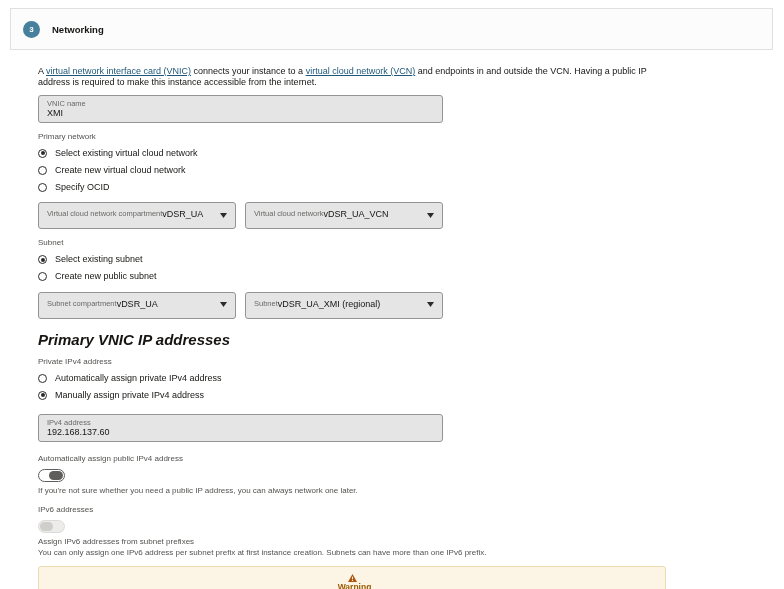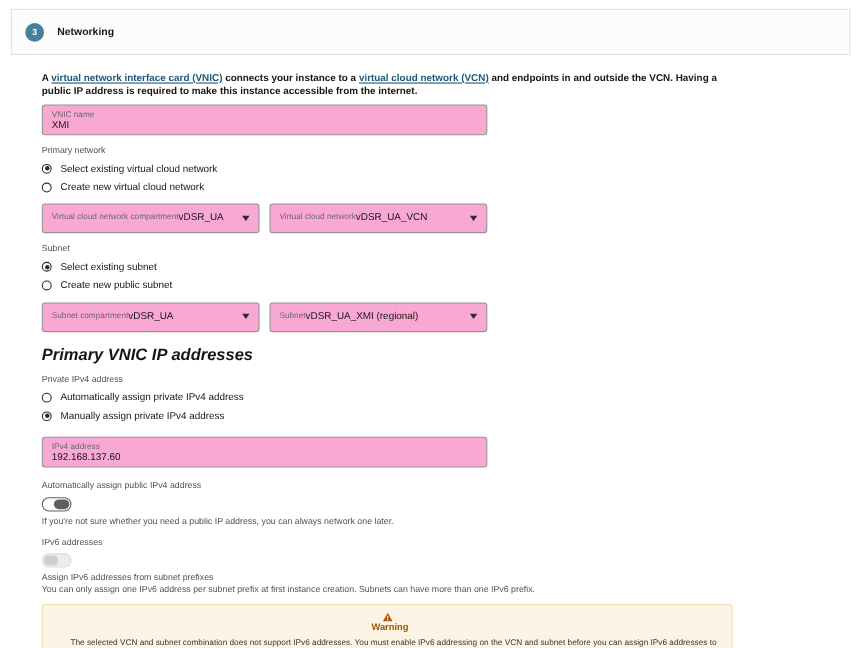--- a/index.html
+++ b/index.html
@@ -20,25 +20,25 @@
     margin:8px 11px 0 10px;height:42px;background:#fcfcfc;
     border:1px solid #e2e0dd;display:flex;align-items:center;padding-left:12px;
   }
   .step-circle{
     width:17px;height:17px;border-radius:50%;background:var(--step-circle);
     color:#fff;font-size:8px;font-weight:bold;display:flex;align-items:center;justify-content:center;
   }
   .step-title{font-weight:bold;font-size:9.5px;margin-left:12px;color:#161513;text-align:center;}
   
   .content{padding:16px 0 0 38px;}
-  .intro{width:620px;line-height:1.25;margin:0;font-weight:bold;}
+  .intro{width:620px;line-height:1.25;margin:0;}
   .intro a{color:var(--link);text-decoration:underline;cursor:pointer;}
   
   .field{
-    border:1px solid #949494;border-radius:3px;background:#f9a8d4;
+    border:1px solid #949494;border-radius:3px;background:#e5e5e5;
     padding:3px 8px 4px;display:block;
   }
   .field .f-label{font-size:7.5px;color:#6a6967;display:block;line-height:1.2;}
   .field input{
     border:none;outline:none;padding:0;margin:0;font:inherit;font-size:9px;color:#161513;width:100%;background:transparent;
   }
   .text-input{width:405px;margin-top:6px;height:28px;}
   .select{
     width:198px;height:27px;display:flex;align-items:center;justify-content:space-between;cursor:pointer;
   }
@@ -102,20 +102,24 @@
   <div class="group-label">Primary network</div>
 
   <div class="radio-row">
     <span class="radio checked"></span>
     <span class="radio-label">Select existing virtual cloud network</span>
   </div>
   <div class="radio-row">
     <span class="radio"></span>
     <span class="radio-label">Create new virtual cloud network</span>
   </div>
+  <div class="radio-row">
+    <span class="radio"></span>
+    <span class="radio-label">Specify OCID</span>
+  </div>
 
   <div class="select-row">
     <div class="field select">
       <span class="sel-text">
         <span class="f-label">Virtual cloud network compartment</span>
         <span class="sel-value">vDSR_UA</span>
       </span>
       <svg class="caret" width="7" height="5" viewBox="0 0 7 5">
           <path d="M0 0 L7 0 L3.5 5 Z" fill="#2c2b2a"></path>
         </svg>

